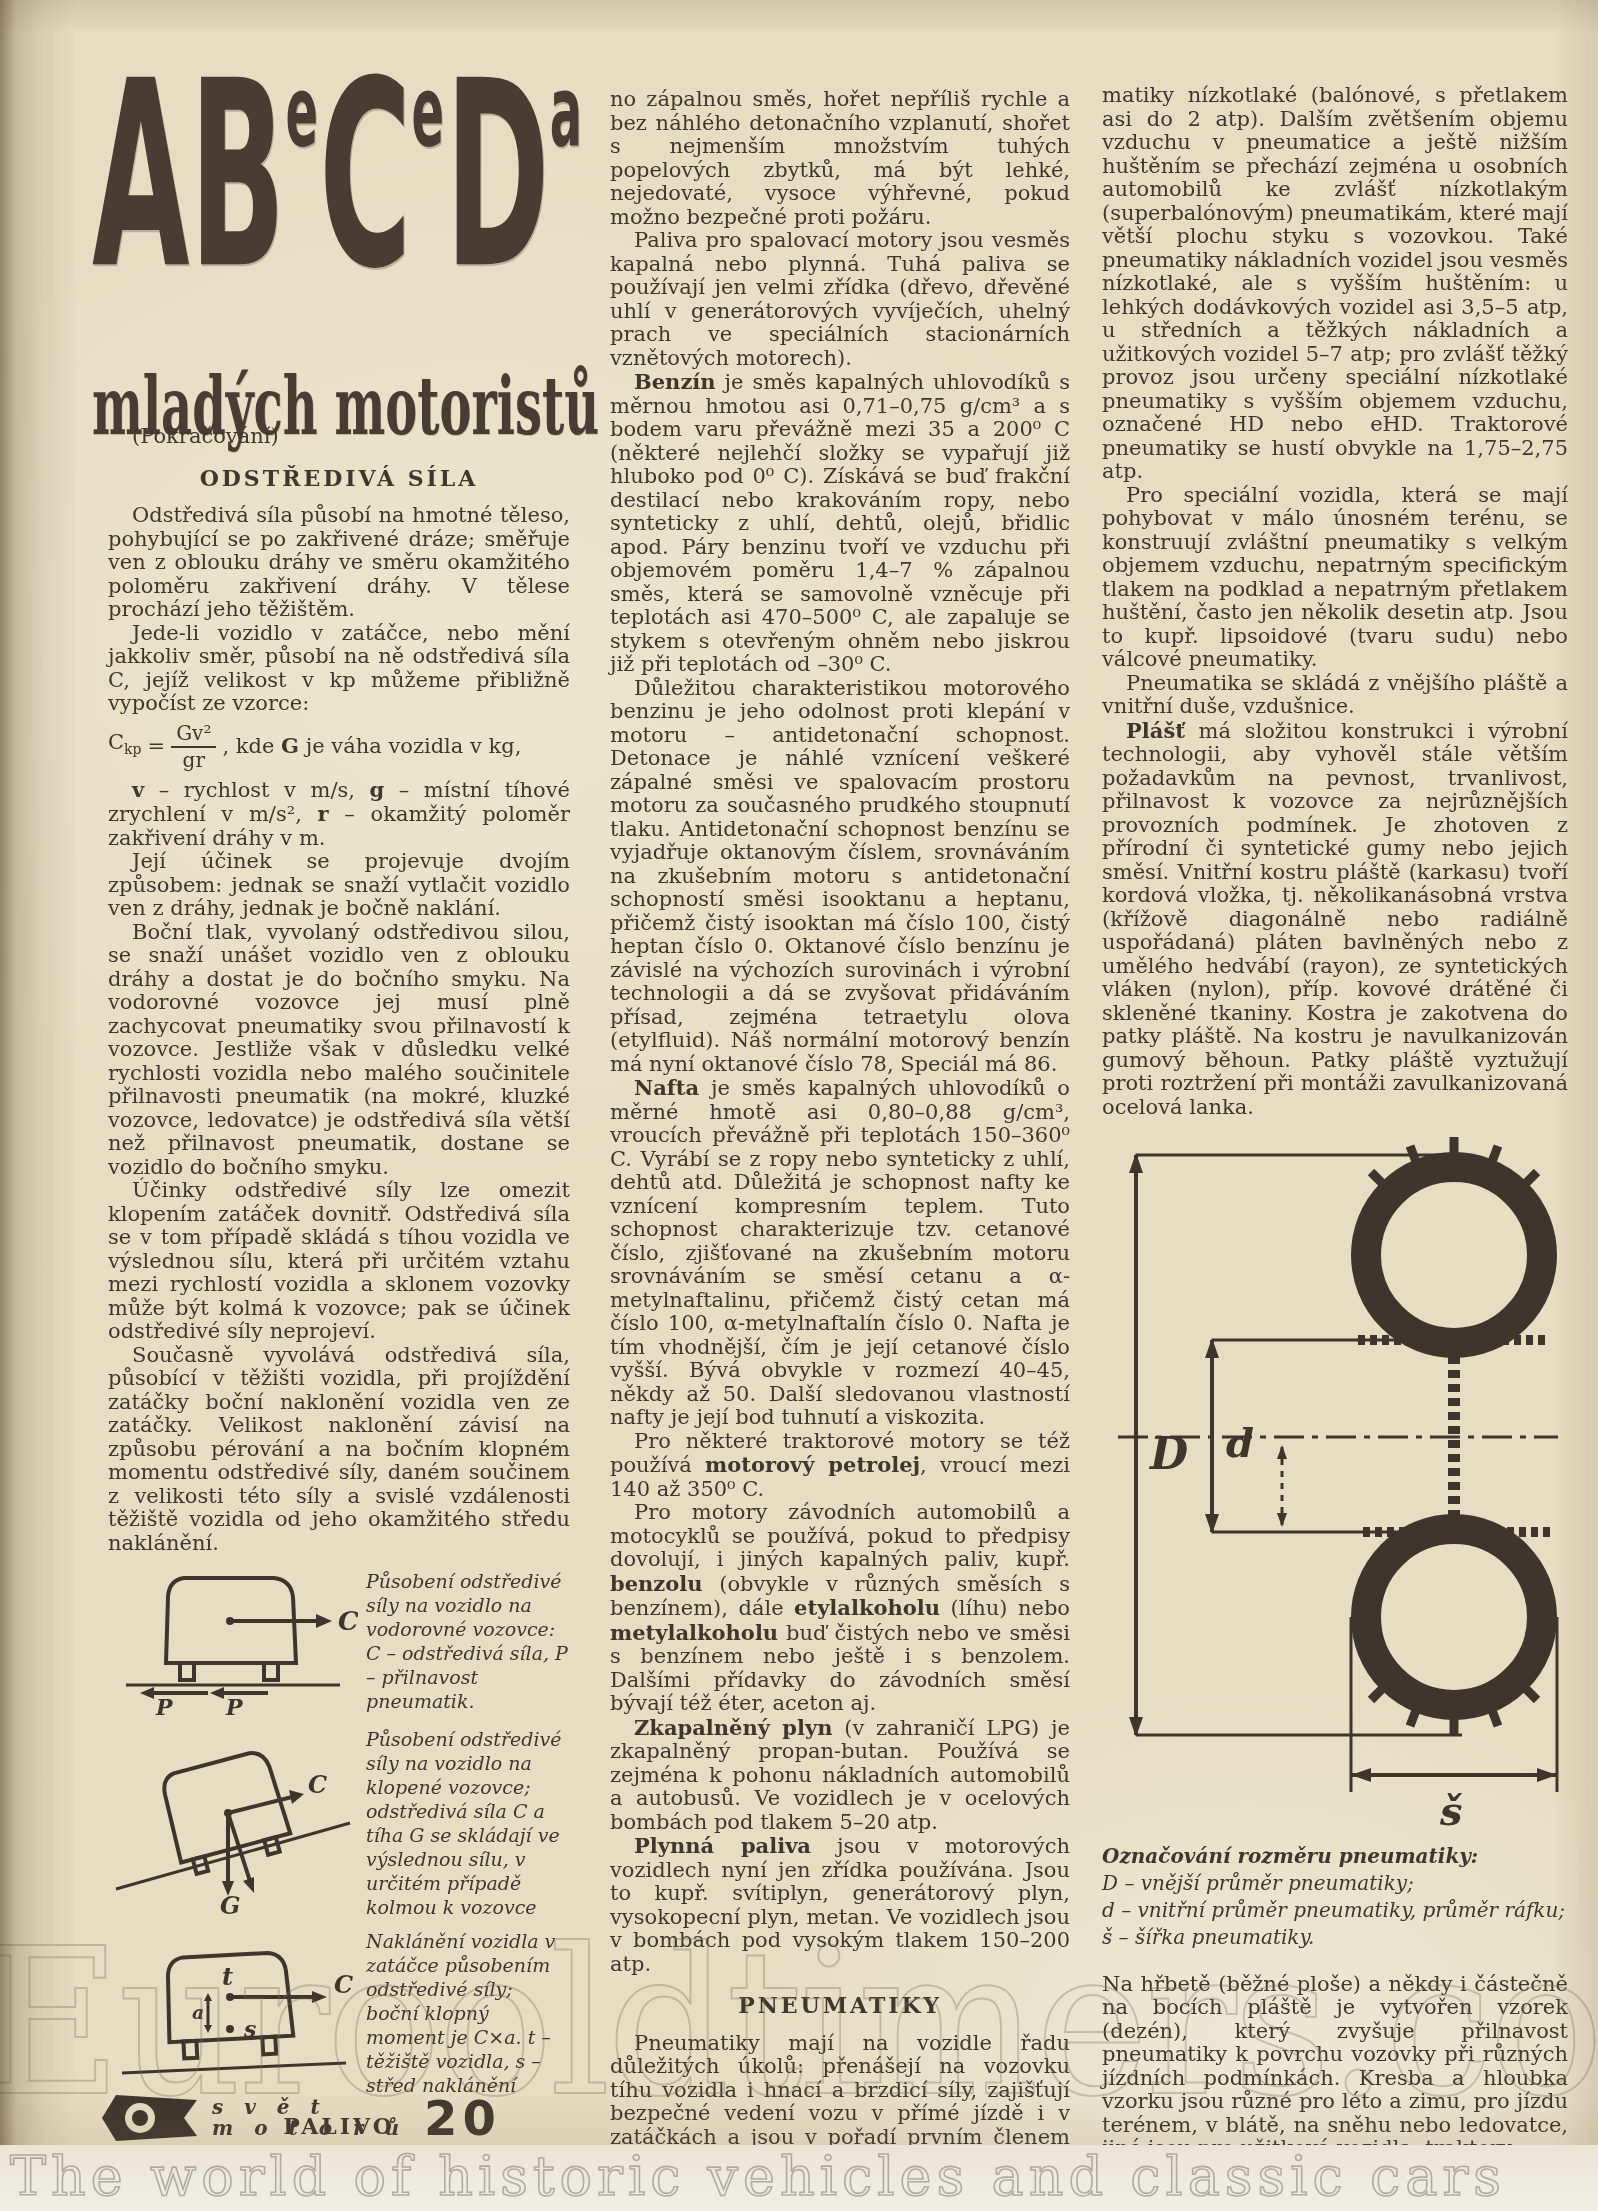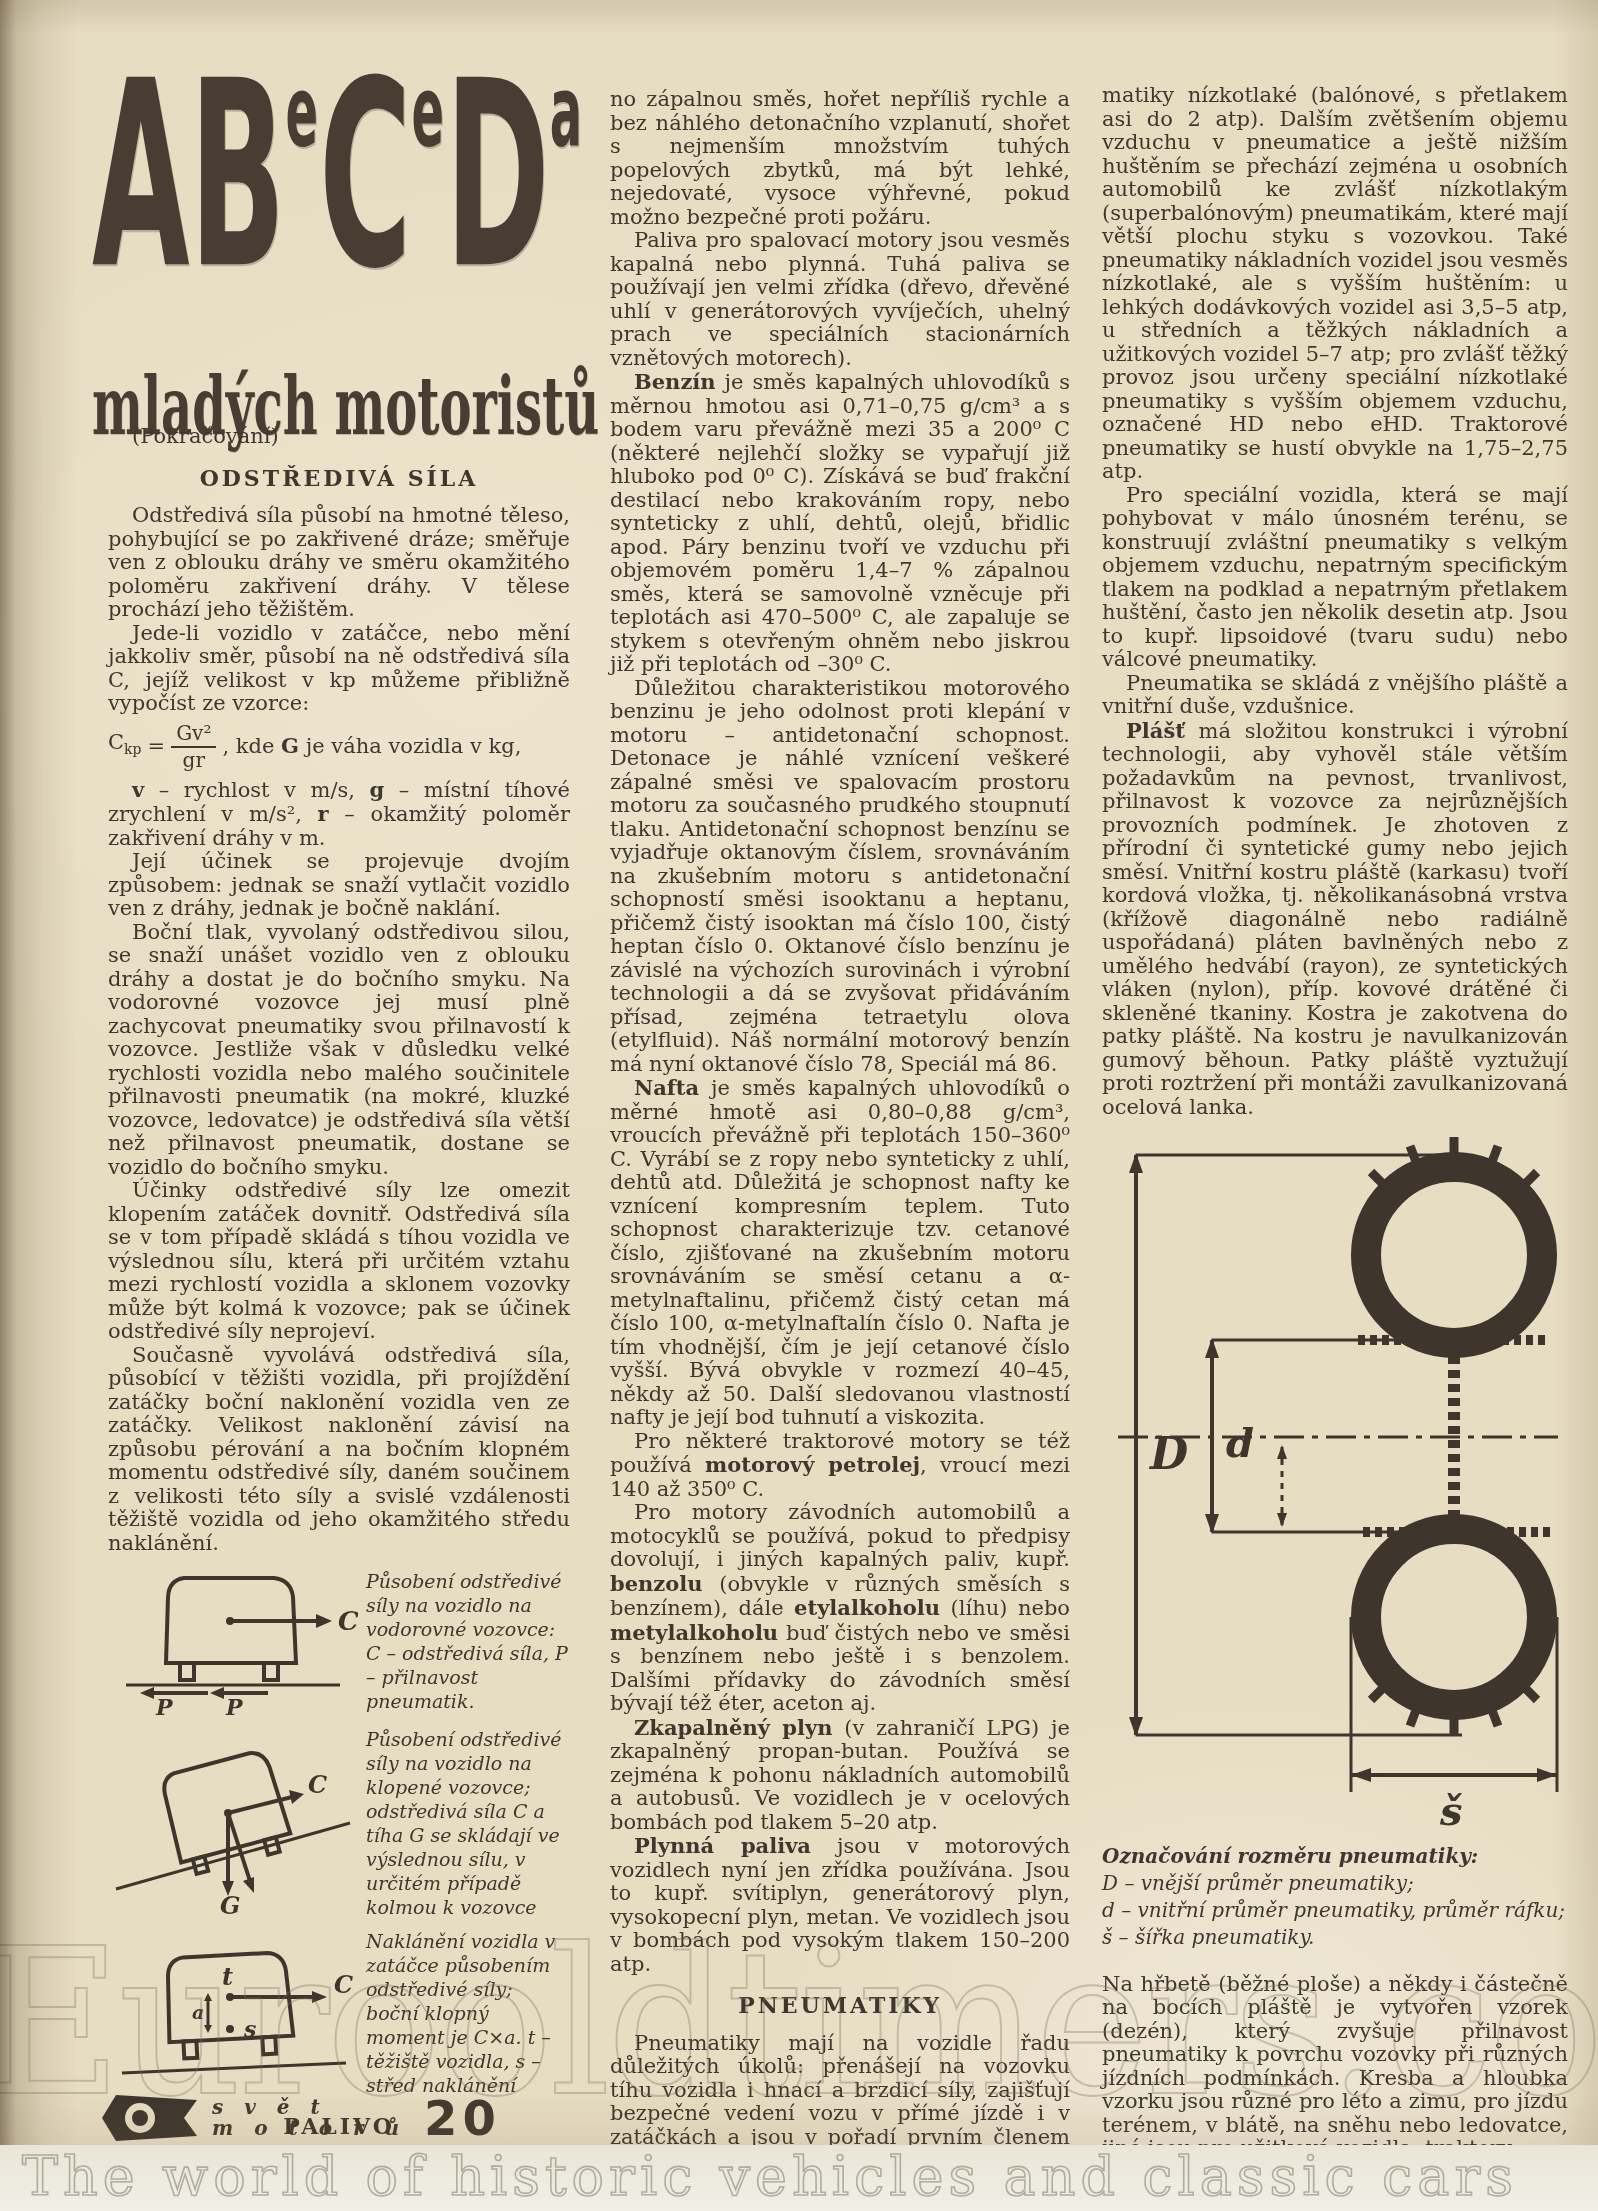--- a/index.html
+++ b/index.html
@@ -82,21 +82,21 @@
     font-size:202px;line-height:1;letter-spacing:-4px;white-space:nowrap;
     color:transparent;-webkit-text-stroke:2px rgba(120,110,92,.34);
     transform:scaleX(.95);transform-origin:left top;
   }
   .wm-strip{
     position:absolute;left:0;right:0;bottom:0;height:66px;z-index:60;
     background:linear-gradient(180deg,#e9e5d6,#f1efe6);
     overflow:hidden;
   }
   .wm-tagline{
-    font-size:54px;line-height:64px;letter-spacing:5px;white-space:nowrap;padding-left:22px;
+    font-size:54px;line-height:64px;letter-spacing:5px;white-space:nowrap;padding-left:10px;
     color:transparent;-webkit-text-stroke:1.6px rgba(125,120,105,.55);
   }
 </style>
 </head>
 <body>
 
 <div class="page">
 
   <div class="masthead">
     <div class="mast-big"><span>AB</span><span class="t-small">e</span><span>C</span><span class="t-small">e</span><span>D</span><span class="t-small">a</span></div>

